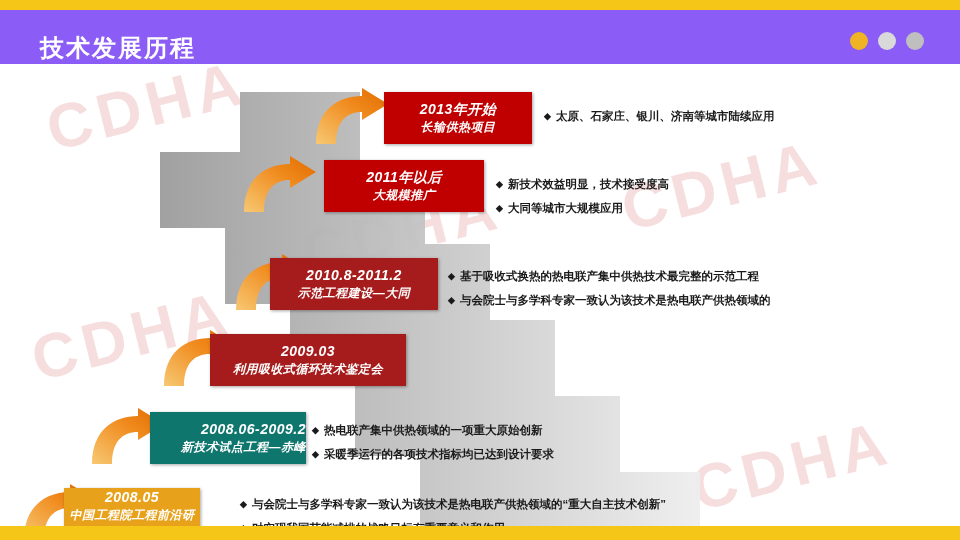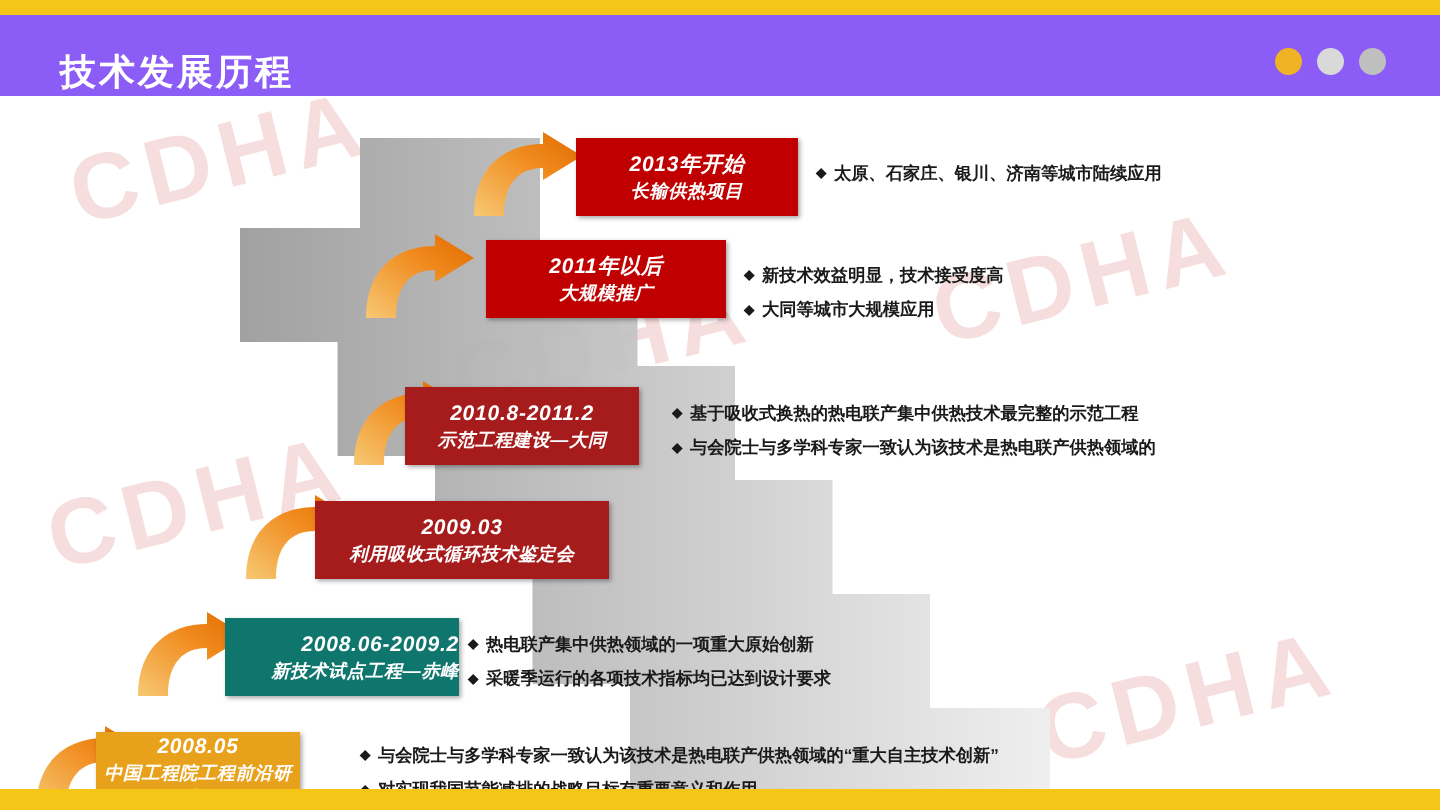--- a/index.html
+++ b/index.html
@@ -174,21 +174,21 @@
     <svg class="arrow" style="left:232px; top:-4px;" viewBox="0 0 78 58">
       <defs>
           <linearGradient id="ar3" x1="0" y1="1" x2="1" y2="0">
         <stop offset="0%" stop-color="#f7c873"></stop>
             <stop offset="60%" stop-color="#f08a1c"></stop>
             <stop offset="100%" stop-color="#e06a00"></stop>
       </linearGradient>
         </defs>
       <path d="M4,56 C4,22 26,8 50,8 L50,0 L76,16 L50,32 L50,24 C34,24 24,34 24,56 Z" fill="url(#ar3)"></path>
     </svg>
-    <div class="lbl" style="left:270px; top:0px; width:156px; background:#a61b1b;">
+    <div class="lbl" style="left:270px; top:0px; width:168px; background:#a61b1b;">
       <span class="t1">2010.8-2011.2</span>
       <span class="t2">示范工程建设—大同</span>
     </div>
     <div class="bullets" style="left:448px; top:10px;">
       <div class="b">基于吸收式换热的热电联产集中供热技术最完整的示范工程</div>
       <div class="b">与会院士与多学科专家一致认为该技术是热电联产供热领域的</div>
     </div>
   </div>
 
   <div class="row" style="top:334px;">

